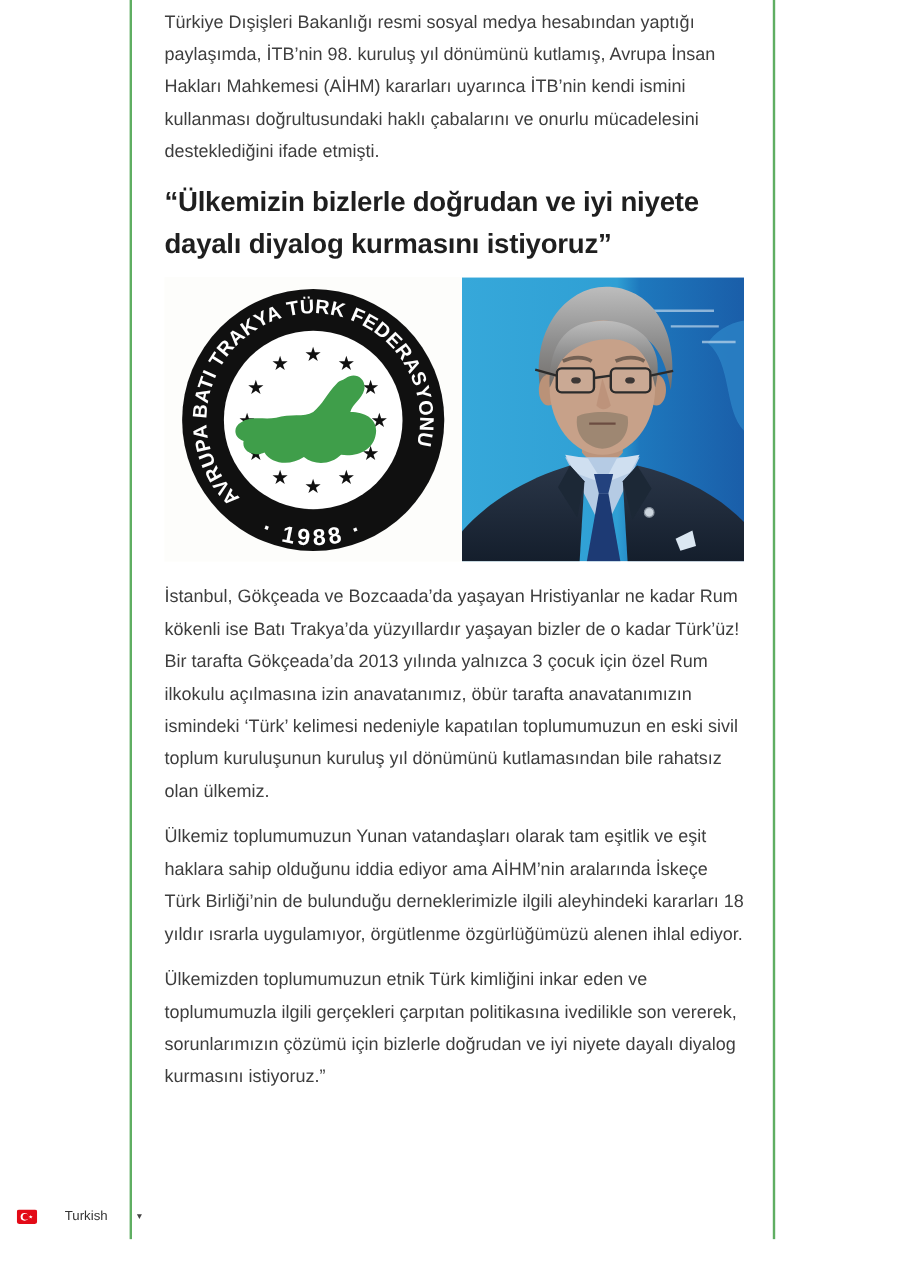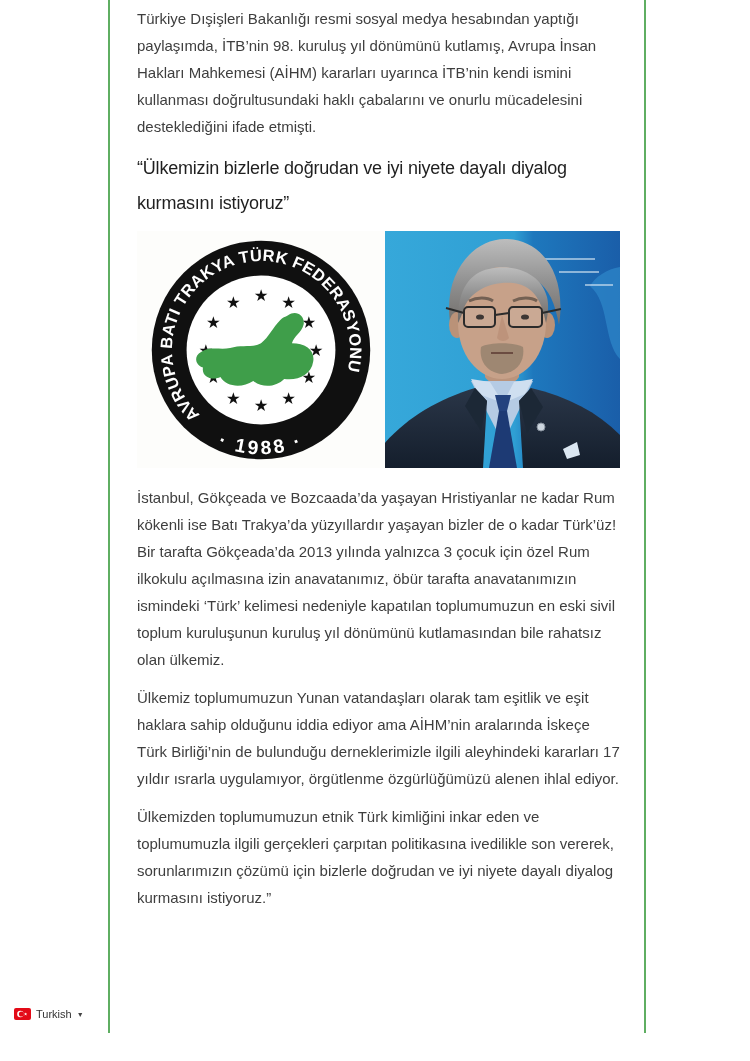--- a/index.html
+++ b/index.html
@@ -29,23 +29,23 @@
     width: 483px;
     padding-top: 5px;
   }
   p.body {
     font-size: 15px;
     line-height: 27px;
     color: #3e3e3e;
     margin: 0 0 11px 0;
   }
   h1.headline {
-    font-size: 18px;
+    font-size: 23px;
     line-height: 35px;
-    font-weight: 400;
+    font-weight: 700;
     color: #1f1f1f;
     letter-spacing: -0.2px;
     margin: 4px 0 10px 0;
   }
   .figure {
     display: flex;
     height: 237px;
     margin: 0 0 16px 0;
   }
   .logo-box {
@@ -64,21 +64,21 @@
   .ring-text   { font: 700 17px "Liberation Sans", sans-serif; letter-spacing: .4px; fill:#ffffff; }
   .year-text   { font: 700 20px "Liberation Sans", sans-serif; letter-spacing: 3px; fill:#ffffff; }
   .star-glyph  { font: 400 17px "DejaVu Sans", sans-serif; fill:#101010; text-anchor: middle; }
 
   .lang-widget {
     position: absolute;
     left: 14px;
     bottom: 13px;
     display: flex;
     align-items: center;
-    gap: 5px;
+    gap: 23px;
     cursor: pointer;
     user-select: none;
   }
   .lang-label { font-size: 11px; color: #333333; }
   .lang-caret { font-size: 7px; color: #444444; padding-top: 1px; }
 </style>
 </head>
 <body>
 
 <div class="page">
@@ -205,21 +205,21 @@
           <path d="M 237,237 L 237,206 C 214,182 184,166 146,157 L 134,170 L 138,237 Z" fill="url(#suitG)"></path>
           <path d="M 90,157 L 102,170 L 96,200 L 80,175 Z" fill="#1c2836"></path>
           <path d="M 146,157 L 134,170 L 142,202 L 158,176 Z" fill="#1c2836"></path>
           <circle cx="156" cy="196" r="4" fill="#ccd5de" stroke="#86909c"></circle>
           <path d="M 178,218 L 192,211 L 195,224 L 182,228 Z" fill="#dbe7f2"></path>
         </svg>
       </div>
     </figure>
 
     <p class="body">İstanbul, Gökçeada ve Bozcaada’da yaşayan Hristiyanlar ne kadar Rum kökenli ise Batı Trakya’da yüzyıllardır yaşayan bizler de o kadar Türk’üz! Bir tarafta Gökçeada’da 2013 yılında yalnızca 3 çocuk için özel Rum ilkokulu açılmasına izin anavatanımız, öbür tarafta anavatanımızın ismindeki ‘Türk’ kelimesi nedeniyle kapatılan toplumumuzun en eski sivil toplum kuruluşunun kuruluş yıl dönümünü kutlamasından bile rahatsız olan ülkemiz.</p>
-    <p class="body">Ülkemiz toplumumuzun Yunan vatandaşları olarak tam eşitlik ve eşit haklara sahip olduğunu iddia ediyor ama AİHM’nin aralarında İskeçe Türk Birliği’nin de bulunduğu derneklerimizle ilgili aleyhindeki kararları 17 yıldır ısrarla uygulamıyor, örgütlenme özgürlüğümüzü alenen ihlal ediyor.</p>
+    <p class="body">Ülkemiz toplumumuzun Yunan vatandaşları olarak tam eşitlik ve eşit haklara sahip olduğunu iddia ediyor ama AİHM’nin aralarında İskeçe Türk Birliği’nin de bulunduğu derneklerimizle ilgili aleyhindeki kararları 18 yıldır ısrarla uygulamıyor, örgütlenme özgürlüğümüzü alenen ihlal ediyor.</p>
     <p class="body">Ülkemizden toplumumuzun etnik Türk kimliğini inkar eden ve toplumumuzla ilgili gerçekleri çarpıtan politikasına ivedilikle son vererek, sorunlarımızın çözümü için bizlerle doğrudan ve iyi niyete dayalı diyalog kurmasını istiyoruz.”</p>
   </main>
 
   <div class="lang-widget">
     <svg width="17" height="12" viewBox="0 0 17 12">
       <rect width="17" height="12" rx="2" fill="#e30a17"></rect>
       <circle cx="6.4" cy="6" r="3.2" fill="#ffffff"></circle>
       <circle cx="7.4" cy="6" r="2.55" fill="#e30a17"></circle>
       <polygon fill="#ffffff" points="11.6,4.4 12.05,5.45 13.2,5.55 12.33,6.3 12.6,7.42 11.6,6.8 10.6,7.42 10.87,6.3 10,5.55 11.15,5.45"></polygon>
     </svg>

